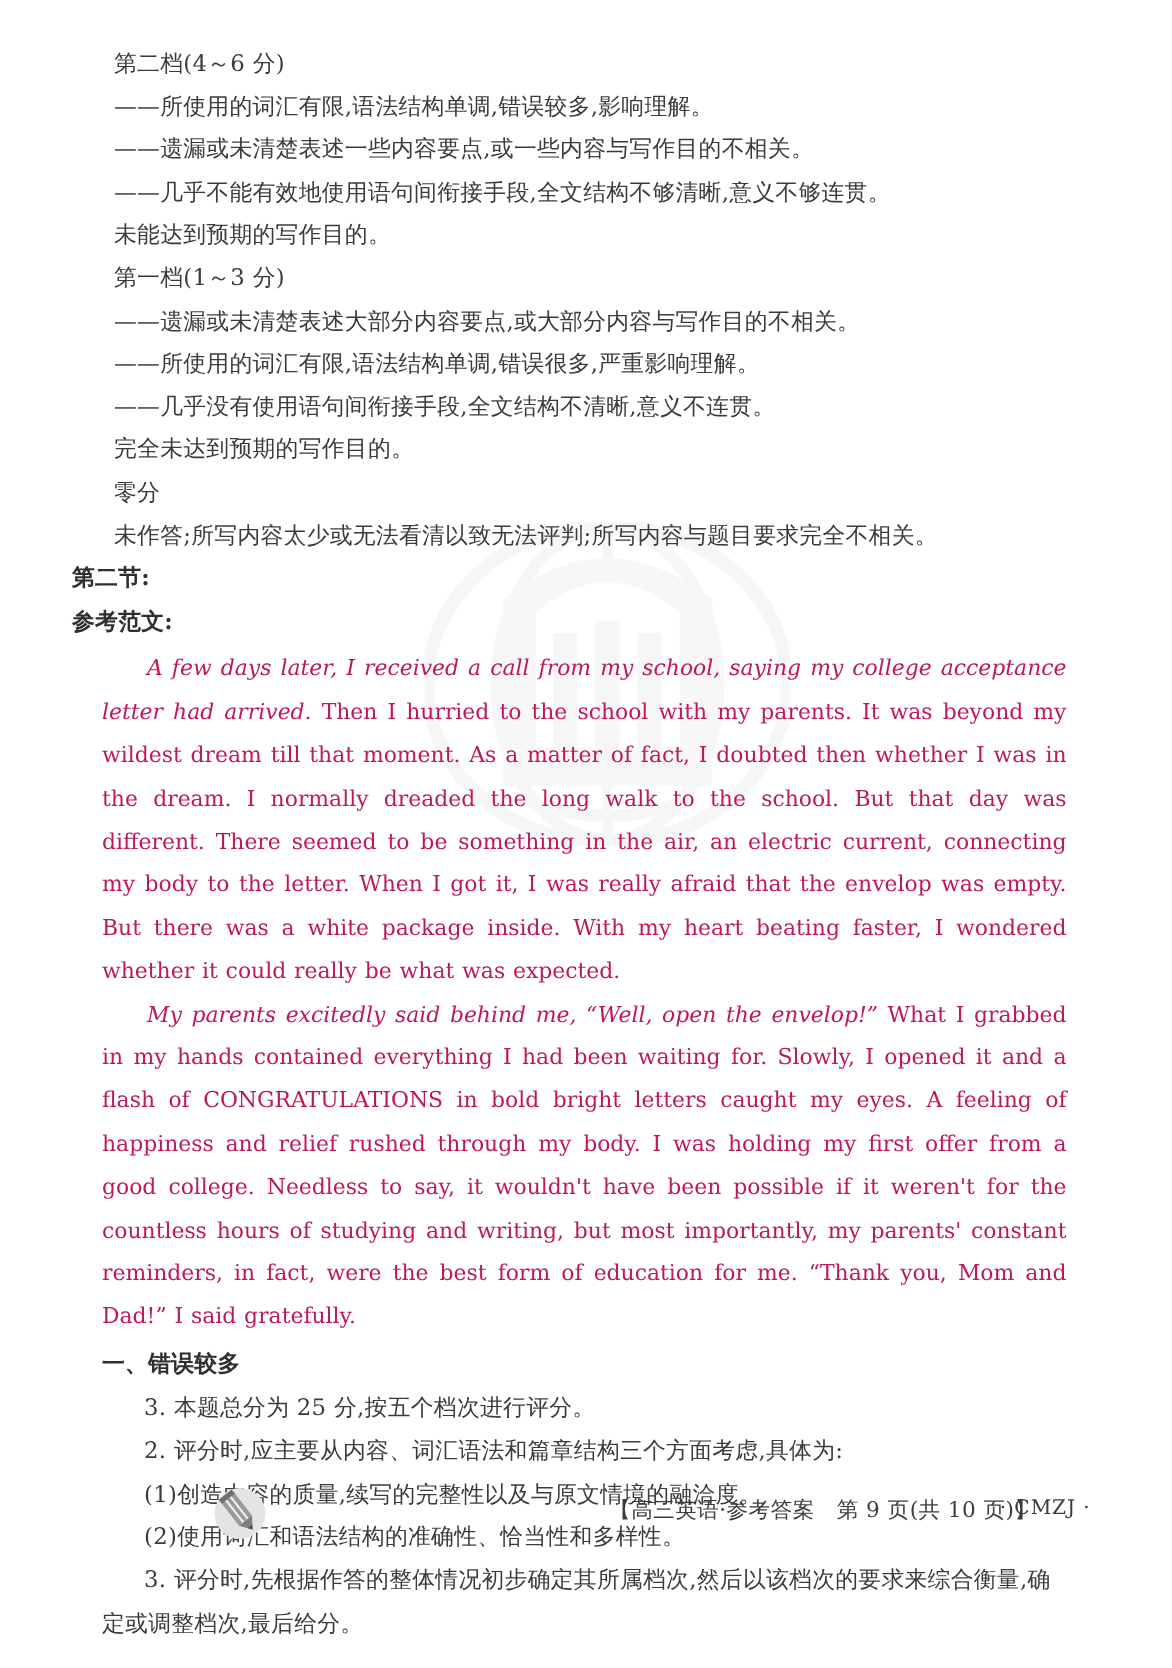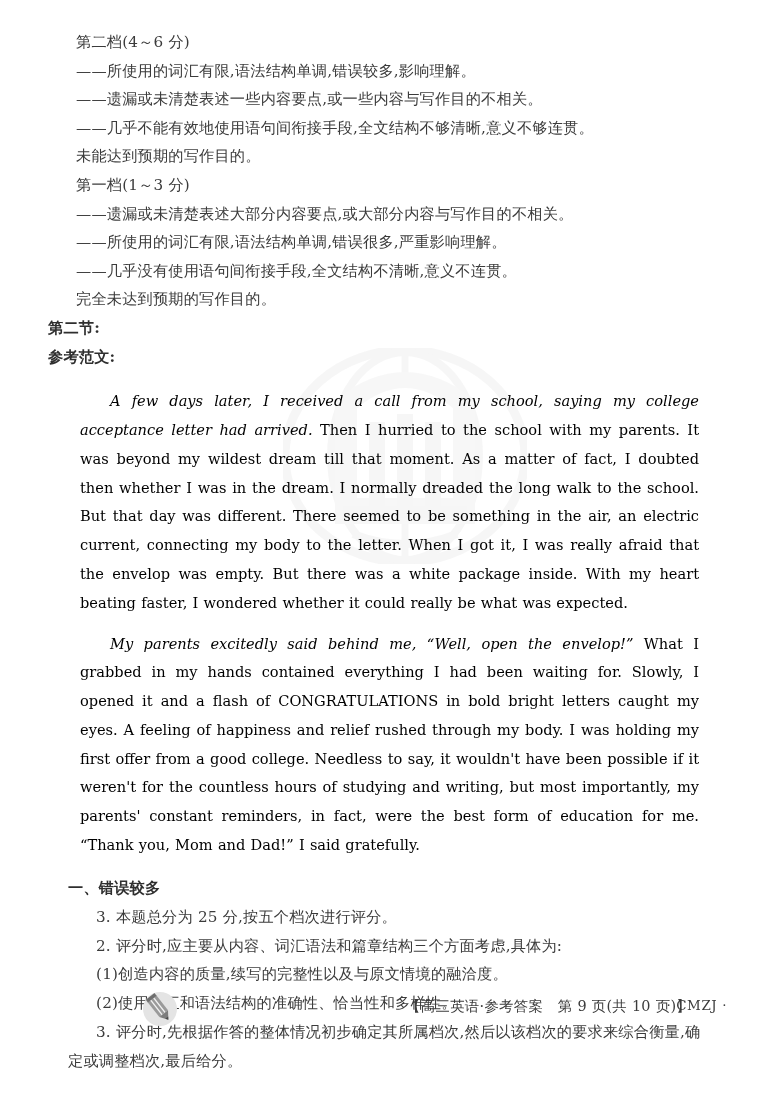--- a/index.html
+++ b/index.html
@@ -61,27 +61,27 @@
     color: #2f2f2f;
   }
 
   
   .essay {
     padding-left: 68px;
     padding-right: 70px;
     padding-top: 4px;
   }
   .essay p {
-    margin: 12px;
+    margin: 0;
     text-indent: 30px;
     text-align: justify;
     font-family: "DejaVu Serif", "Liberation Serif", serif;
     font-size: 14.6px;
     line-height: 28.8px;
-    color: #000000;
+    color: #be185d;
     word-spacing: 0.6px;
   }
   .essay .prompt {
     font-style: italic;
     font-family: "DejaVu Serif", "Liberation Serif", serif;
   }
 
   
   .rules {
     padding-left: 68px;
@@ -180,20 +180,24 @@
       </div>
 
       <div>
         <div class="cn-line cn-indent">第一档(1～3 分)</div>
         <div class="cn-line cn-indent">——遗漏或未清楚表述大部分内容要点,或大部分内容与写作目的不相关。</div>
         <div class="cn-line cn-indent">——所使用的词汇有限,语法结构单调,错误很多,严重影响理解。</div>
         <div class="cn-line cn-indent">——几乎没有使用语句间衔接手段,全文结构不清晰,意义不连贯。</div>
         <div class="cn-line cn-indent">完全未达到预期的写作目的。</div>
       </div>
 
+      <div>
+        <div class="cn-line cn-indent">零分</div>
+        <div class="cn-line cn-indent">未作答;所写内容太少或无法看清以致无法评判;所写内容与题目要求完全不相关。</div>
+      </div>
 
       <div class="cn-bold cn-flush">第二节:</div>
       <div class="cn-bold cn-flush">参考范文:</div>
     </div>
 
     <div class="essay">
       <p><span class="prompt">A few days later, I received a call from my school, saying my college acceptance letter had arrived.</span><span> Then I hurried to the school with my parents. It was beyond my wildest dream till that moment. As a matter of fact, I doubted then whether I was in the dream. I normally dreaded the long walk to the school. But that day was different. There seemed to be something in the air, an electric current, connecting my body to the letter. When I got it, I was really afraid that the envelop was empty. But there was a white package inside. With my heart beating faster, I wondered whether it could really be what was expected.</span></p>
       <p><span class="prompt">My parents excitedly said behind me, “Well, open the envelop!”</span><span> What I grabbed in my hands contained everything I had been waiting for. Slowly, I opened it and a flash of CONGRATULATIONS in bold bright letters caught my eyes. A feeling of happiness and relief rushed through my body. I was holding my first offer from a good college. Needless to say, it wouldn't have been possible if it weren't for the countless hours of studying and writing, but most importantly, my parents' constant reminders, in fact, were the best form of education for me. “Thank you, Mom and Dad!” I said gratefully.</span></p>
     </div>
 

